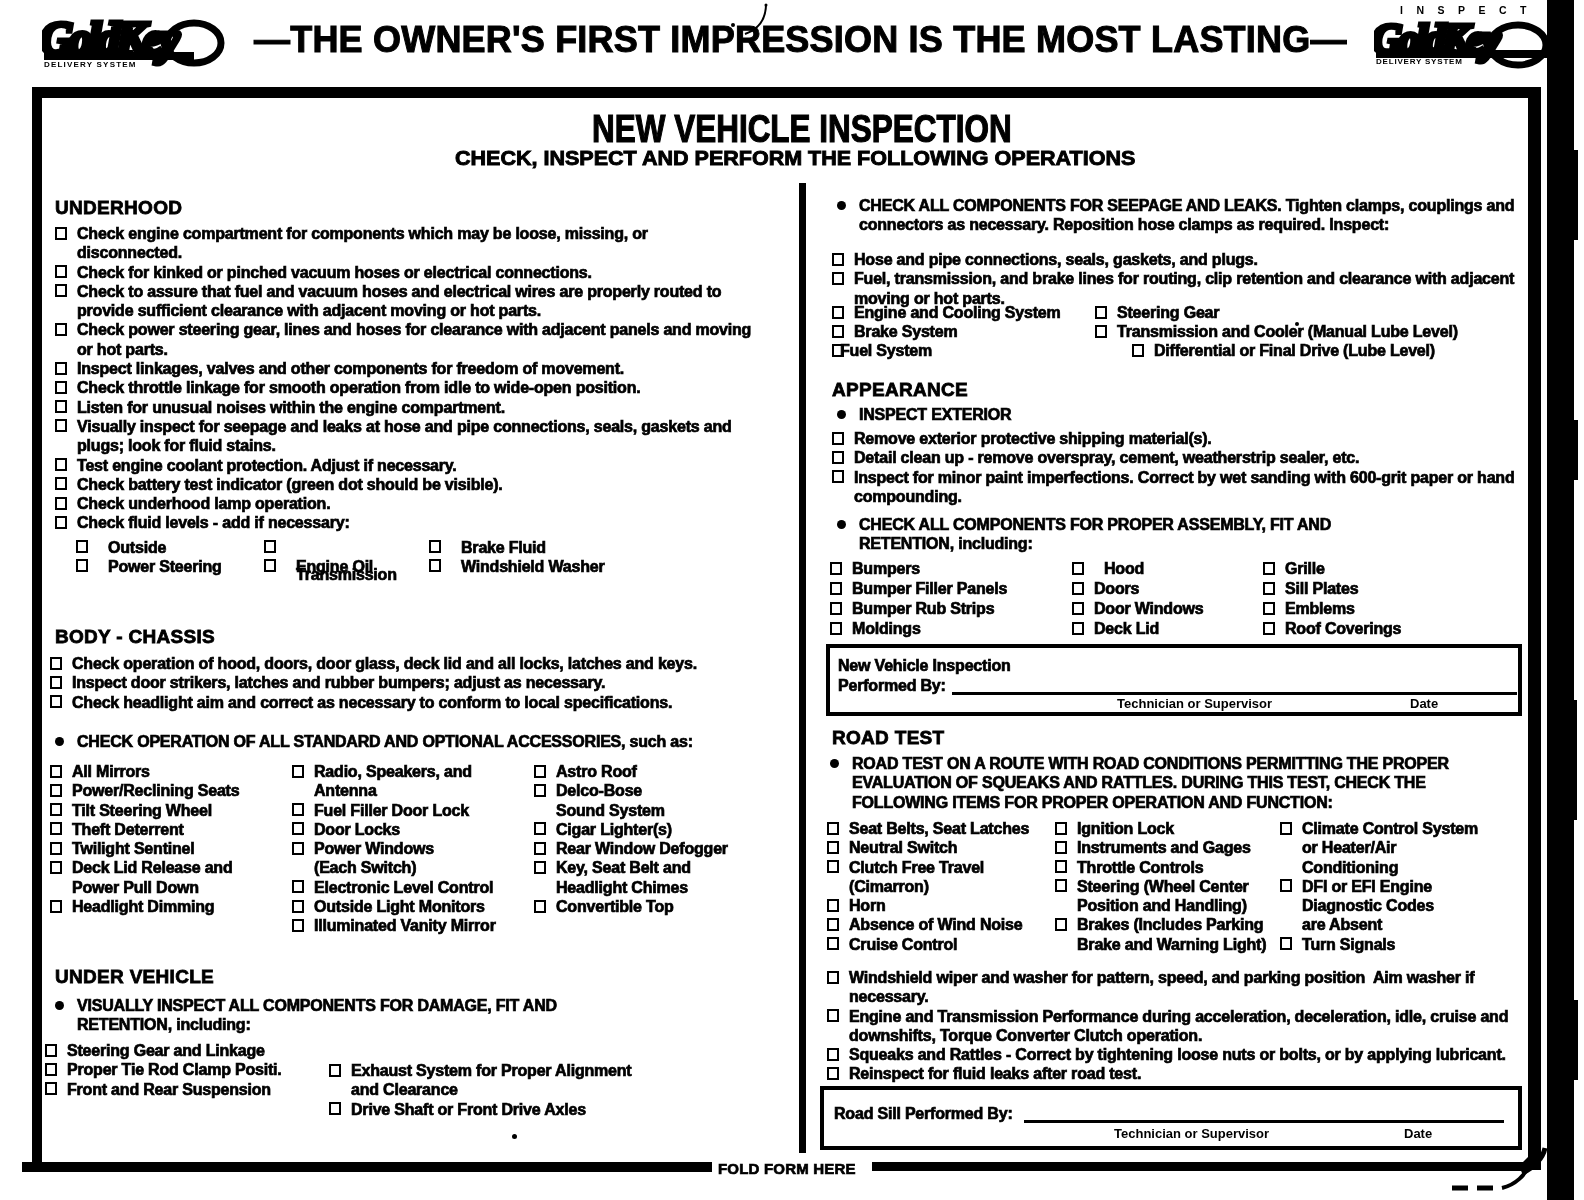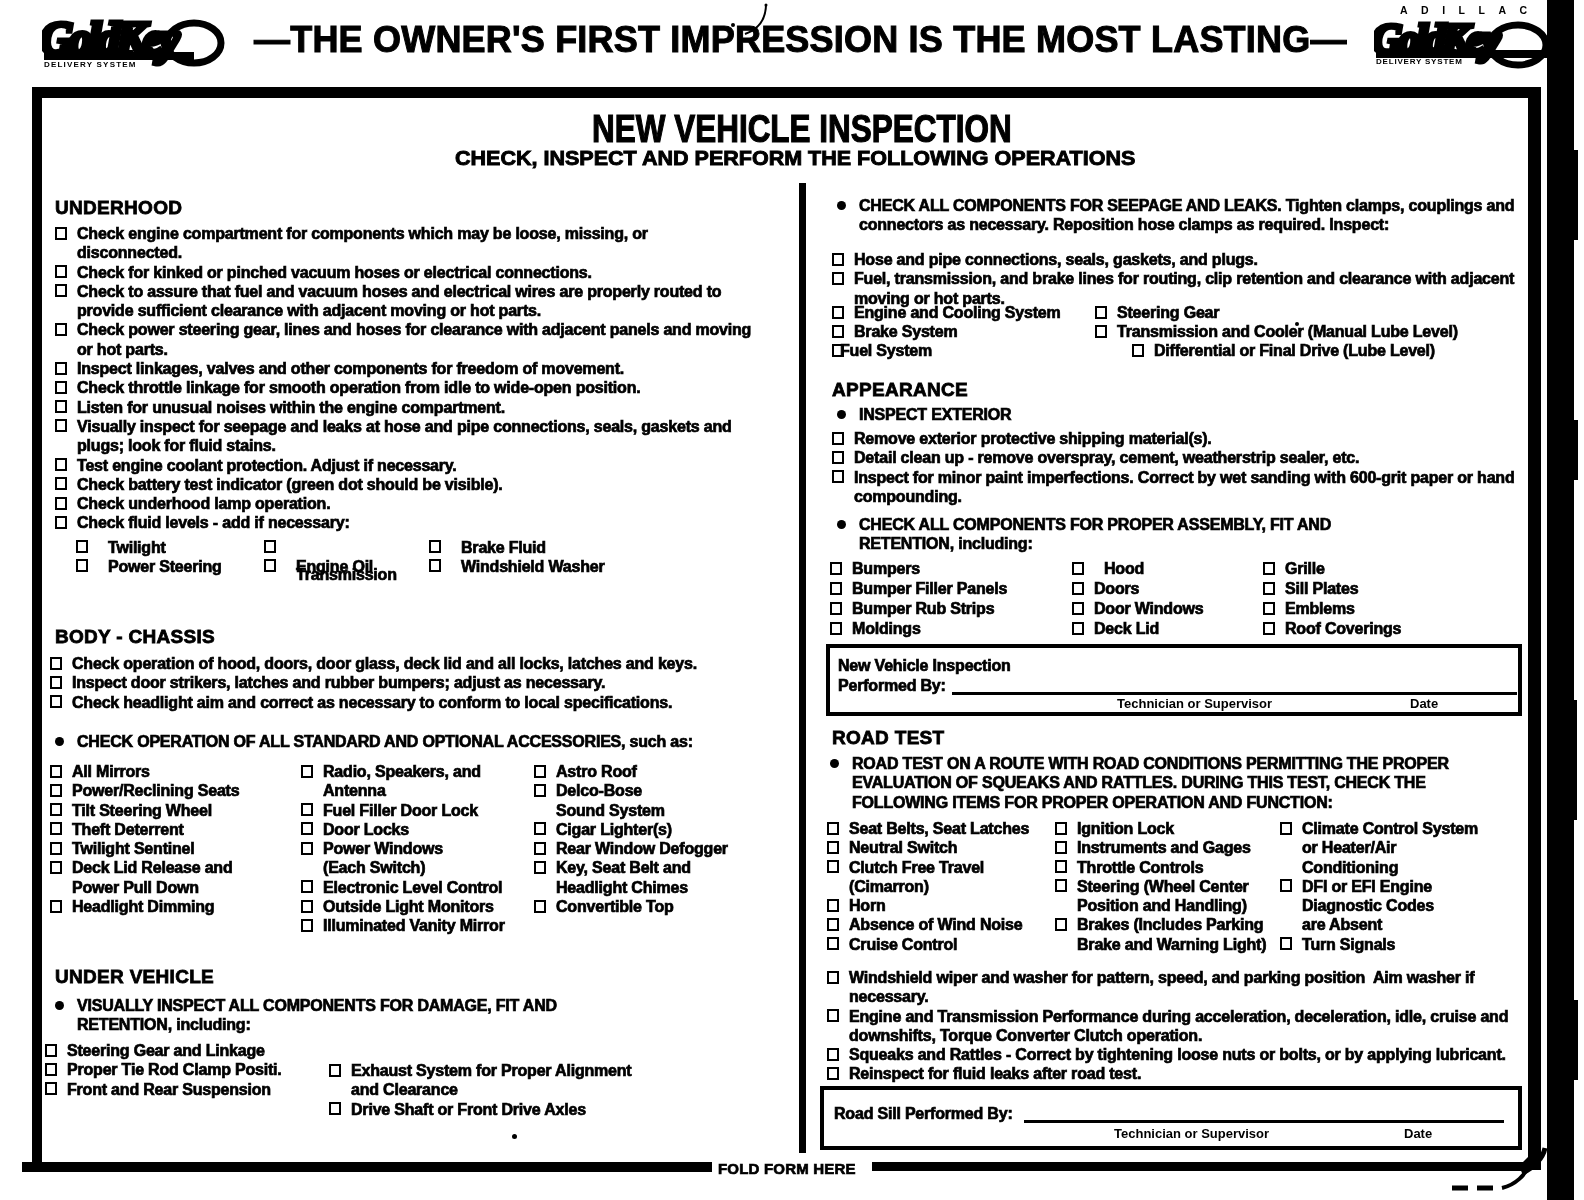--- a/index.html
+++ b/index.html
@@ -23,21 +23,21 @@
 <svg width="192" height="56" viewBox="0 0 192 56">
   <text x="-2" y="40" font-family="Liberation Serif" font-style="italic" font-weight="bold" font-size="46" letter-spacing="-4" stroke="#000" stroke-width="5">GoldKey</text>
   <ellipse cx="152" cy="29" rx="27" ry="20" fill="none" stroke="#000" stroke-width="7"></ellipse>
   <rect x="2" y="38" width="150" height="8"></rect>
   <text x="2" y="53" font-size="8" letter-spacing="1.2" font-weight="bold" font-family="Liberation Sans">DELIVERY SYSTEM</text>
 </svg>
 </div>
 
 <div class="abs" style="left:254px;top:19px;width:1100px;font-size:36px;letter-spacing:0.2px;white-space:nowrap;-webkit-text-stroke:1px #000;">—THE OWNER'S FIRST IMPRESSION IS THE MOST LASTING—</div>
 
-<div class="abs" style="left:1400px;top:4px;font-size:10.5px;letter-spacing:13.5px;white-space:nowrap;">ADILLAC</div>
+<div class="abs" style="left:1400px;top:4px;font-size:10.5px;letter-spacing:13.5px;white-space:nowrap;">INSPECT</div>
 
 <div class="abs" style="left:1374px;top:19px;width:176px;height:50px;">
 <svg width="176" height="50" viewBox="0 0 176 50">
   <text x="-2" y="34" font-family="Liberation Serif" font-style="italic" font-weight="bold" font-size="42" letter-spacing="-3.5" stroke="#000" stroke-width="5">GoldKey</text>
   <ellipse cx="144" cy="26" rx="28" ry="20" fill="none" stroke="#000" stroke-width="7"></ellipse>
   <rect x="2" y="31" width="172" height="8"></rect>
   <text x="2" y="45" font-size="8" letter-spacing="0.8" font-weight="bold" font-family="Liberation Sans">DELIVERY SYSTEM</text>
 </svg>
 </div>
 
@@ -71,21 +71,21 @@
 <div class="item"><span class="cb"></span>Listen for unusual noises within the engine compartment.</div>
 <div class="item"><span class="cb"></span>Visually inspect for seepage and leaks at hose and pipe connections, seals, gaskets and<br>plugs; look for fluid stains.</div>
 <div class="item"><span class="cb"></span>Test engine coolant protection. Adjust if necessary.</div>
 <div class="item"><span class="cb"></span>Check battery test indicator (green dot should be visible).</div>
 <div class="item"><span class="cb"></span>Check underhood lamp operation.</div>
 <div class="item"><span class="cb"></span>Check fluid levels - add if necessary:</div>
 </div>
 
 <div class="abs txt" style="left:76px;top:538px;width:700px;">
 <div class="abs" style="left:0;top:0;"><span class="cb"></span></div>
-      <div class="abs" style="left:32px;top:0;">Twilight</div>
+      <div class="abs" style="left:32px;top:0;">Outside</div>
 <div class="abs" style="left:0;top:19px;"><span class="cb"></span></div>
       <div class="abs" style="left:32px;top:19px;">Power Steering</div>
 <div class="abs" style="left:188px;top:0;"><span class="cb"></span></div>
       <div class="abs" style="left:220px;top:16px;margin-top:11px;">Transmission</div>
 <div class="abs" style="left:188px;top:19px;"><span class="cb"></span></div>
       <div class="abs" style="left:220px;top:19px;">Engine Oil</div>
 <div class="abs" style="left:353px;top:0;"><span class="cb"></span></div>
       <div class="abs" style="left:385px;top:0;">Brake Fluid</div>
 <div class="abs" style="left:353px;top:19px;"><span class="cb"></span></div>
       <div class="abs" style="left:385px;top:19px;">Windshield Washer</div>
@@ -104,21 +104,21 @@
 <div class="abs txt" style="left:50px;top:762px;width:240px;">
 <div class="item"><span class="cb"></span>All Mirrors</div>
 <div class="item"><span class="cb"></span>Power/Reclining Seats</div>
 <div class="item"><span class="cb"></span>Tilt Steering Wheel</div>
 <div class="item"><span class="cb"></span>Theft Deterrent</div>
 <div class="item"><span class="cb"></span>Twilight Sentinel</div>
 <div class="item"><span class="cb"></span>Deck Lid Release and<br>Power Pull Down</div>
 <div class="item"><span class="cb"></span>Headlight Dimming</div>
 </div>
 
-<div class="abs txt" style="left:301px;top:762px;width:240px;">
+<div class="abs txt" style="left:292px;top:762px;width:240px;">
 <div class="item"><span class="cb"></span>Radio, Speakers, and<br>Antenna</div>
 <div class="item"><span class="cb"></span>Fuel Filler Door Lock</div>
 <div class="item"><span class="cb"></span>Door Locks</div>
 <div class="item"><span class="cb"></span>Power Windows<br>(Each Switch)</div>
 <div class="item"><span class="cb"></span>Electronic Level Control</div>
 <div class="item"><span class="cb"></span>Outside Light Monitors</div>
 <div class="item"><span class="cb"></span>Illuminated Vanity Mirror</div>
 </div>
 
 <div class="abs txt" style="left:534px;top:762px;width:240px;">

